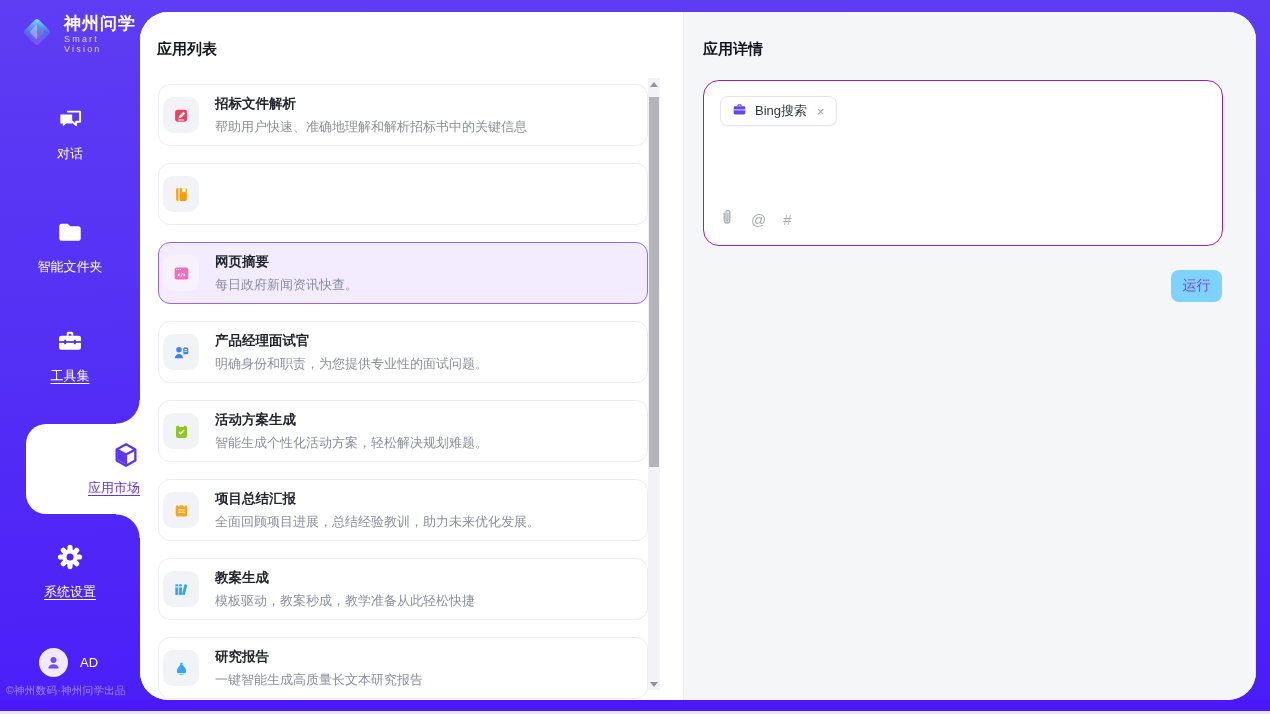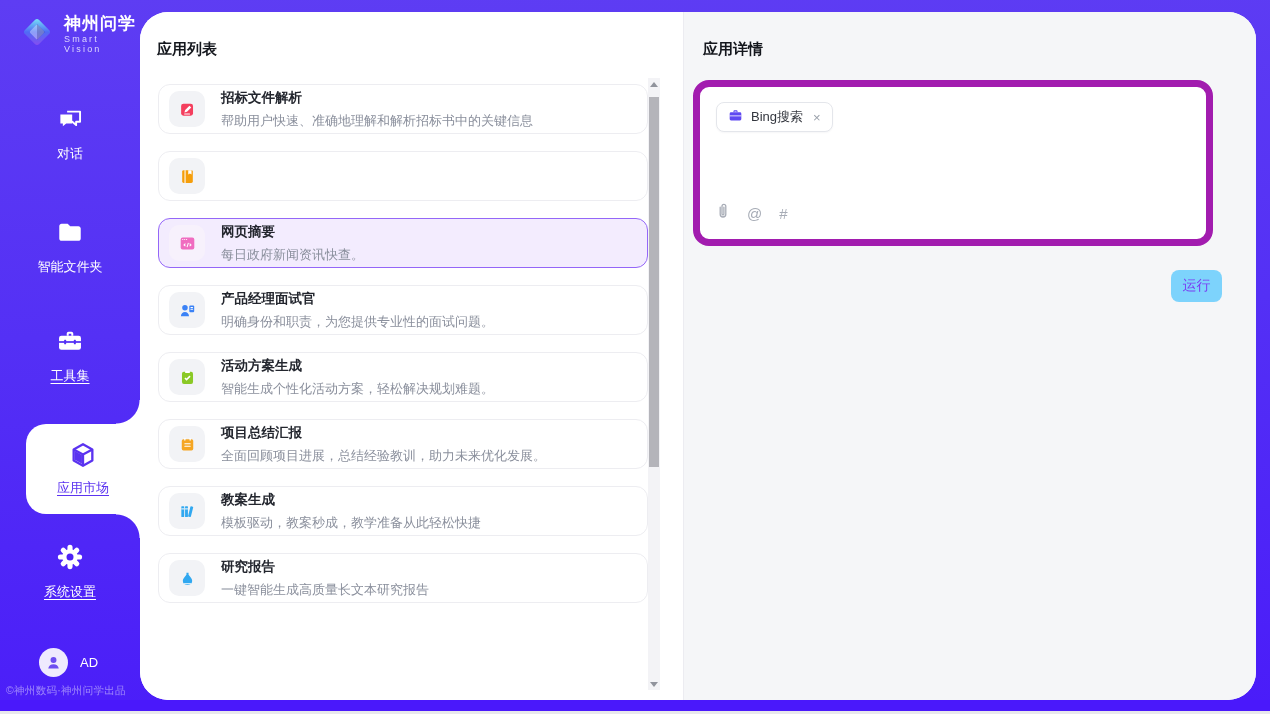--- a/index.html
+++ b/index.html
@@ -11,42 +11,42 @@
 
   
   .sidebar { position:absolute; left:0; top:0; width:140px; height:700px; color:#fff; }
   .logo { position:absolute; left:18px; top:13px; display:flex; align-items:center; gap:8px; }
   .logo-cn { font-size:17px; font-weight:bold; letter-spacing:1px; line-height:1.15; }
   .logo-en { font-size:9px; color:#ddd6ff; letter-spacing:2.2px; }
   .nav-item { position:absolute; left:0; width:140px; display:flex; flex-direction:column;
               align-items:center; gap:9px; font-size:13px; color:#fff; cursor:pointer; }
   .nav-item .lbl.u { text-decoration:underline; text-underline-offset:3px; }
   .nav-item.active { left:26px; width:114px; height:90px; background:#fff; border-radius:20px 0 0 20px;
-                     justify-content:center; color:#5b33f0; gap:7px; }
+                     justify-content:center; color:#5b33f0; gap:7px;align-items:flex-end; }
   .nav-item.active::before { content:""; position:absolute; right:0; top:-24px; width:24px; height:24px;
         background:radial-gradient(circle 24px at 0 0, rgba(0,0,0,0) 23px, #fff 24px); }
   .nav-item.active::after { content:""; position:absolute; right:0; bottom:-24px; width:24px; height:24px;
         background:radial-gradient(circle 24px at 0 100%, rgba(0,0,0,0) 23px, #fff 24px); }
   .user-row { position:absolute; left:39px; top:648px; display:flex; align-items:center; gap:12px; }
   .avatar { width:29px; height:29px; border-radius:50%; background:#efeafe; display:flex;
             align-items:center; justify-content:center; }
   .user-name { font-size:13px; color:#fff; }
   .copyright { position:absolute; left:6px; top:684px; width:134px; font-size:10.5px;
                color:rgba(255,255,255,.45); letter-spacing:.3px; white-space:nowrap; }
 
   
   .content { position:absolute; left:140px; top:12px; width:1116px; height:688px;
              background:#fff; border-radius:28px; overflow:hidden; }
   .panel-title { font-size:15px; font-weight:bold; color:#14171d; }
 
   .list-panel { position:absolute; left:0; top:0; width:543px; height:688px; background:#fff; }
   .list-panel .panel-title { position:absolute; left:17px; top:28px;text-align:right; }
   .cards { position:absolute; left:18px; top:72px; width:490px; height:616px; overflow:hidden; }
-  .card { height:50px; margin-bottom:17px; background:#fff; border:1px solid #ededf1; border-radius:12px;
-          display:flex; align-items:center; padding:0 10px; gap:16px; cursor:pointer; }
+  .card { height:62px; margin-bottom:17px; background:#fff; border:1px solid #ededf1; border-radius:12px;
+          display:flex; align-items:center; padding:0 4px; gap:16px; cursor:pointer; }
   .card.selected { background:#f3ecfe; border:1.5px solid #9466f8; }
   .app-icon { width:36px; height:36px; border-radius:10px; background:#f2f3f6; flex:0 0 auto;
               display:flex; align-items:center; justify-content:center; }
   .card.selected .app-icon { background:#f7f1fc; }
   .app-text { display:flex; flex-direction:column; gap:5px; min-width:0; }
   .app-title { font-size:13.5px; font-weight:bold; color:#23262e; }
   .app-desc { font-size:13px; color:#8a8f9c; white-space:nowrap; }
 
   .scrollbar { position:absolute; left:508px; top:66px; width:12px; height:612px; background:#f3f3f6; }
   .sb-arrow { position:absolute; left:0; width:12px; height:12px; display:flex; align-items:center;
@@ -54,22 +54,22 @@
   .sb-arrow.up { top:0; } .sb-arrow.down { bottom:0; }
   .tri-up { width:0; height:0; border-left:4px solid transparent; border-right:4px solid transparent;
             border-bottom:5px solid #90939c; }
   .tri-down { width:0; height:0; border-left:4px solid transparent; border-right:4px solid transparent;
               border-top:5px solid #90939c; }
   .sb-thumb { position:absolute; left:1px; top:19px; width:10px; height:370px; background:#b4b4ba; cursor:pointer; }
 
   .detail-panel { position:absolute; left:543px; top:0; width:573px; height:688px;
                   background:#f5f6f8; border-left:1px solid #ececf1; }
   .detail-panel .panel-title { position:absolute; left:19px; top:28px; }
-  .detail-card { position:absolute; left:9px; top:68px; width:520px; height:166px; background:#fff;
-                 border:7px solid #a21caf; border-radius:16px; padding:15px 16px; display:flex;
+  .detail-card { position:absolute; left:19px; top:68px; width:520px; height:166px; background:#fff;
+                 border:1px solid #a21caf; border-radius:16px; padding:15px 16px; display:flex;
                  flex-direction:column; }
   .tool-tag { display:inline-flex; align-items:center; gap:8px; height:30px; padding:0 11px;
               border:1px solid #e4e6eb; border-radius:8px; background:#fff; width:fit-content;
               font-size:13px; color:#33363e; box-shadow:0 1px 2px rgba(20,20,40,.04); cursor:pointer; }
   .tag-close { color:#9aa0aa; font-size:13px; margin-left:2px; cursor:pointer; }
   .prompt { margin-top:27px; font-size:13px; color:#6f7581; letter-spacing:.2px; }
   .composer-icons { margin-top:auto; display:flex; align-items:center; gap:17px; color:#a7acb6; }
   .composer-icons .glyph { font-size:15px; line-height:1; cursor:pointer; }
   .composer-icons svg { cursor:pointer; }
   .run-btn { position:absolute; left:487px; top:258px; width:51px; height:32px; background:#7dd3fc;

